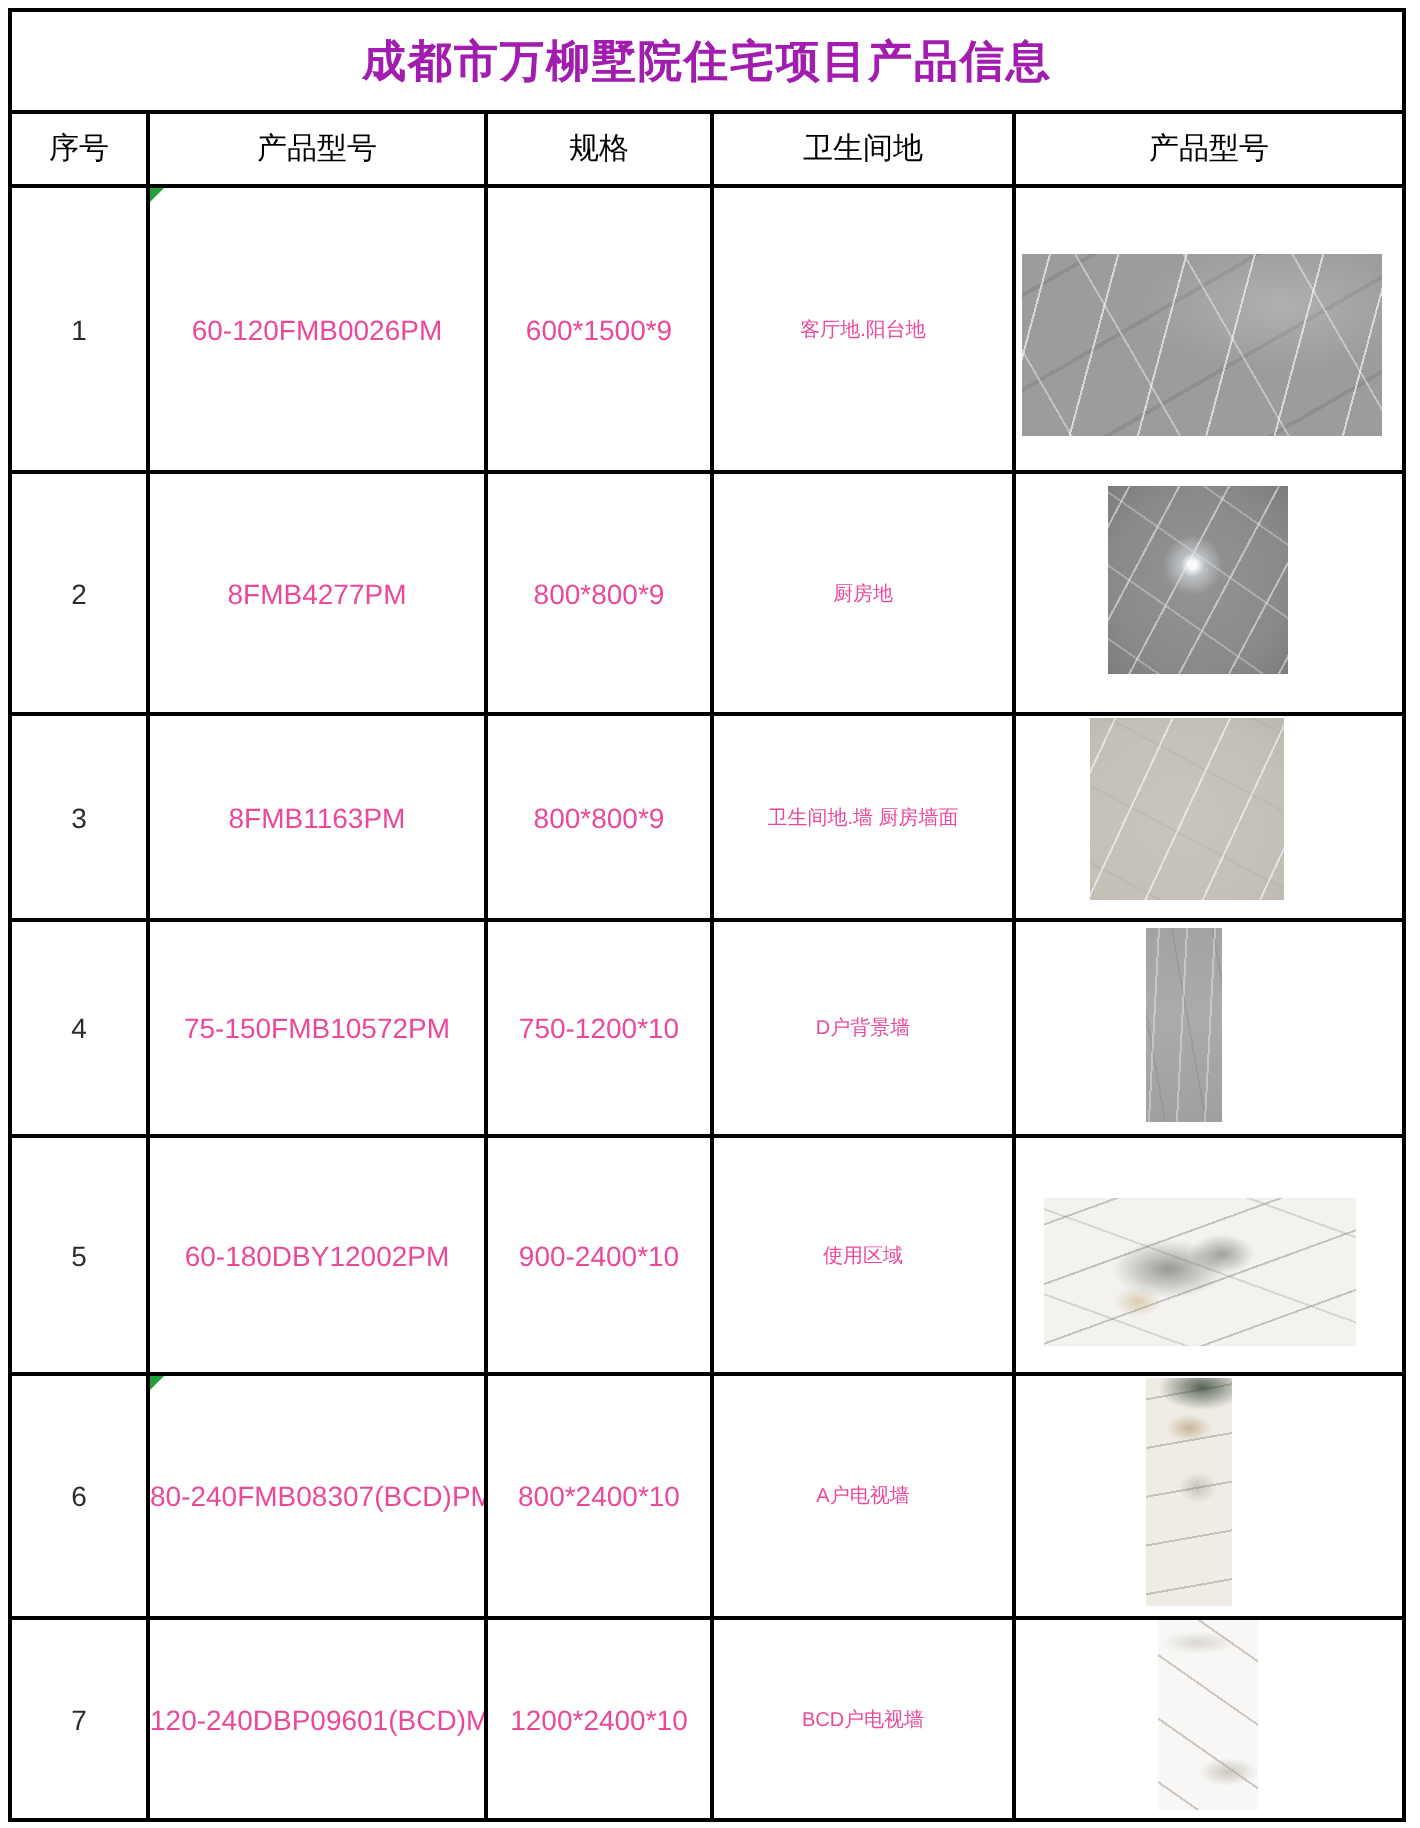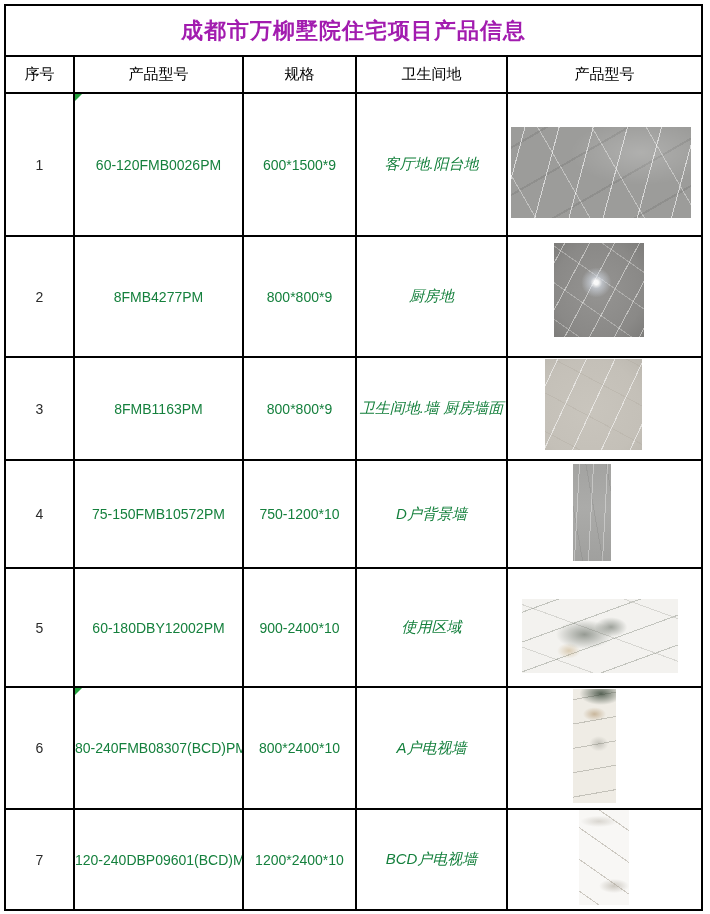--- a/index.html
+++ b/index.html
@@ -14,23 +14,23 @@
   }
   table.product-table td,table.product-table th{
     border:2px solid #000;padding:0;overflow:hidden;
     text-align:center;vertical-align:middle;position:relative;
     background:#fff;
   }
   .title-cell{
     font-size:22px;font-weight:bold;color:#a21caf;letter-spacing:1px;
   }
   .header-cell{font-size:15px;font-weight:normal;color:#000;}
-  .cell-text{font-size:14px;color:#15803d;white-space:nowrap;}
+  .cell-text{font-size:14px;color:#ec4899;white-space:nowrap;}
   .no-cell{font-size:14px;color:#2b2b2b;}
-  .area-cell{font-size:15px;font-style:italic;}
+  .area-cell{font-size:10px;}
   
   .err-tri{
     position:absolute;left:0;top:0;width:0;height:0;
     border-top:7px solid #21a03c;border-right:7px solid transparent;
   }
   
   .marble{position:absolute;--base:#ccc;--vein:#fff;}
   .m1{left:3px;top:33px;width:180px;height:91px;
     background:
       radial-gradient(ellipse 60% 55% at 72% 28%, rgba(255,255,255,.20), transparent 65%),

